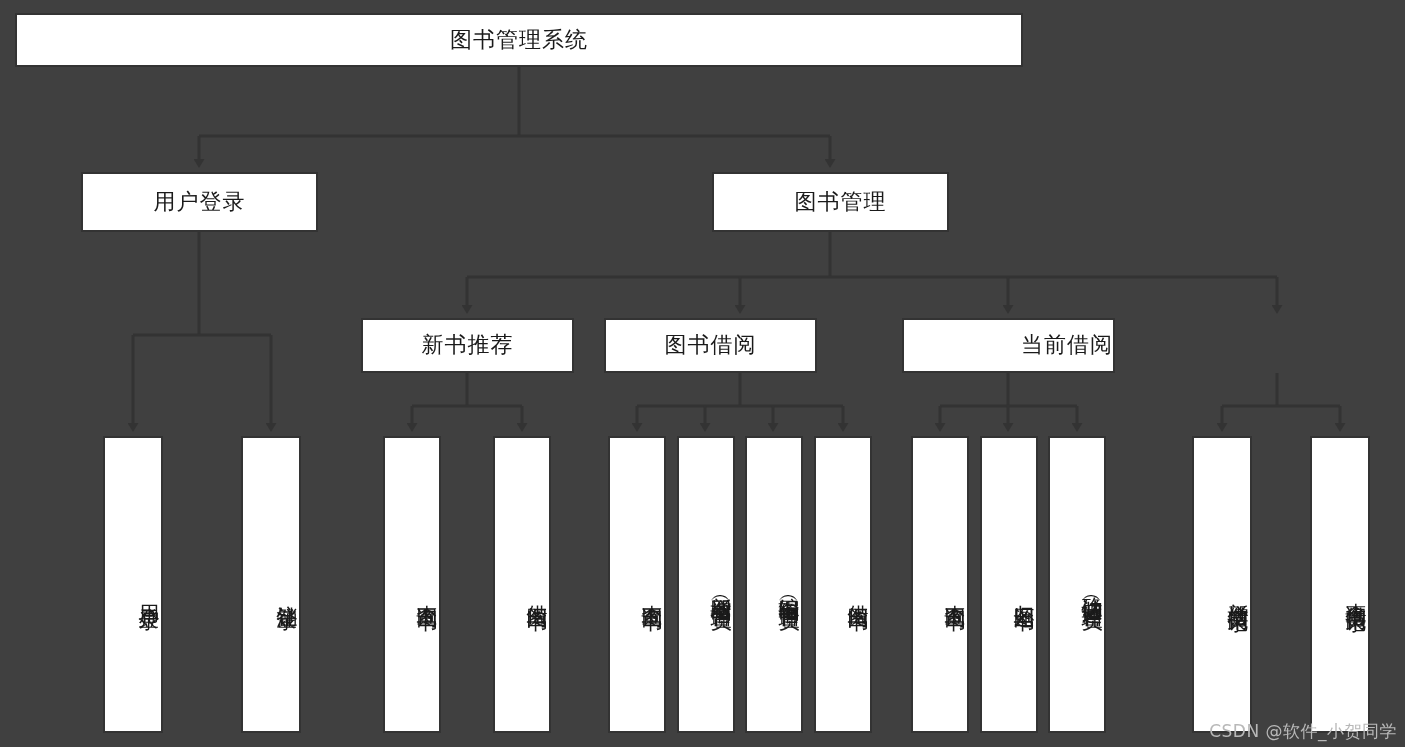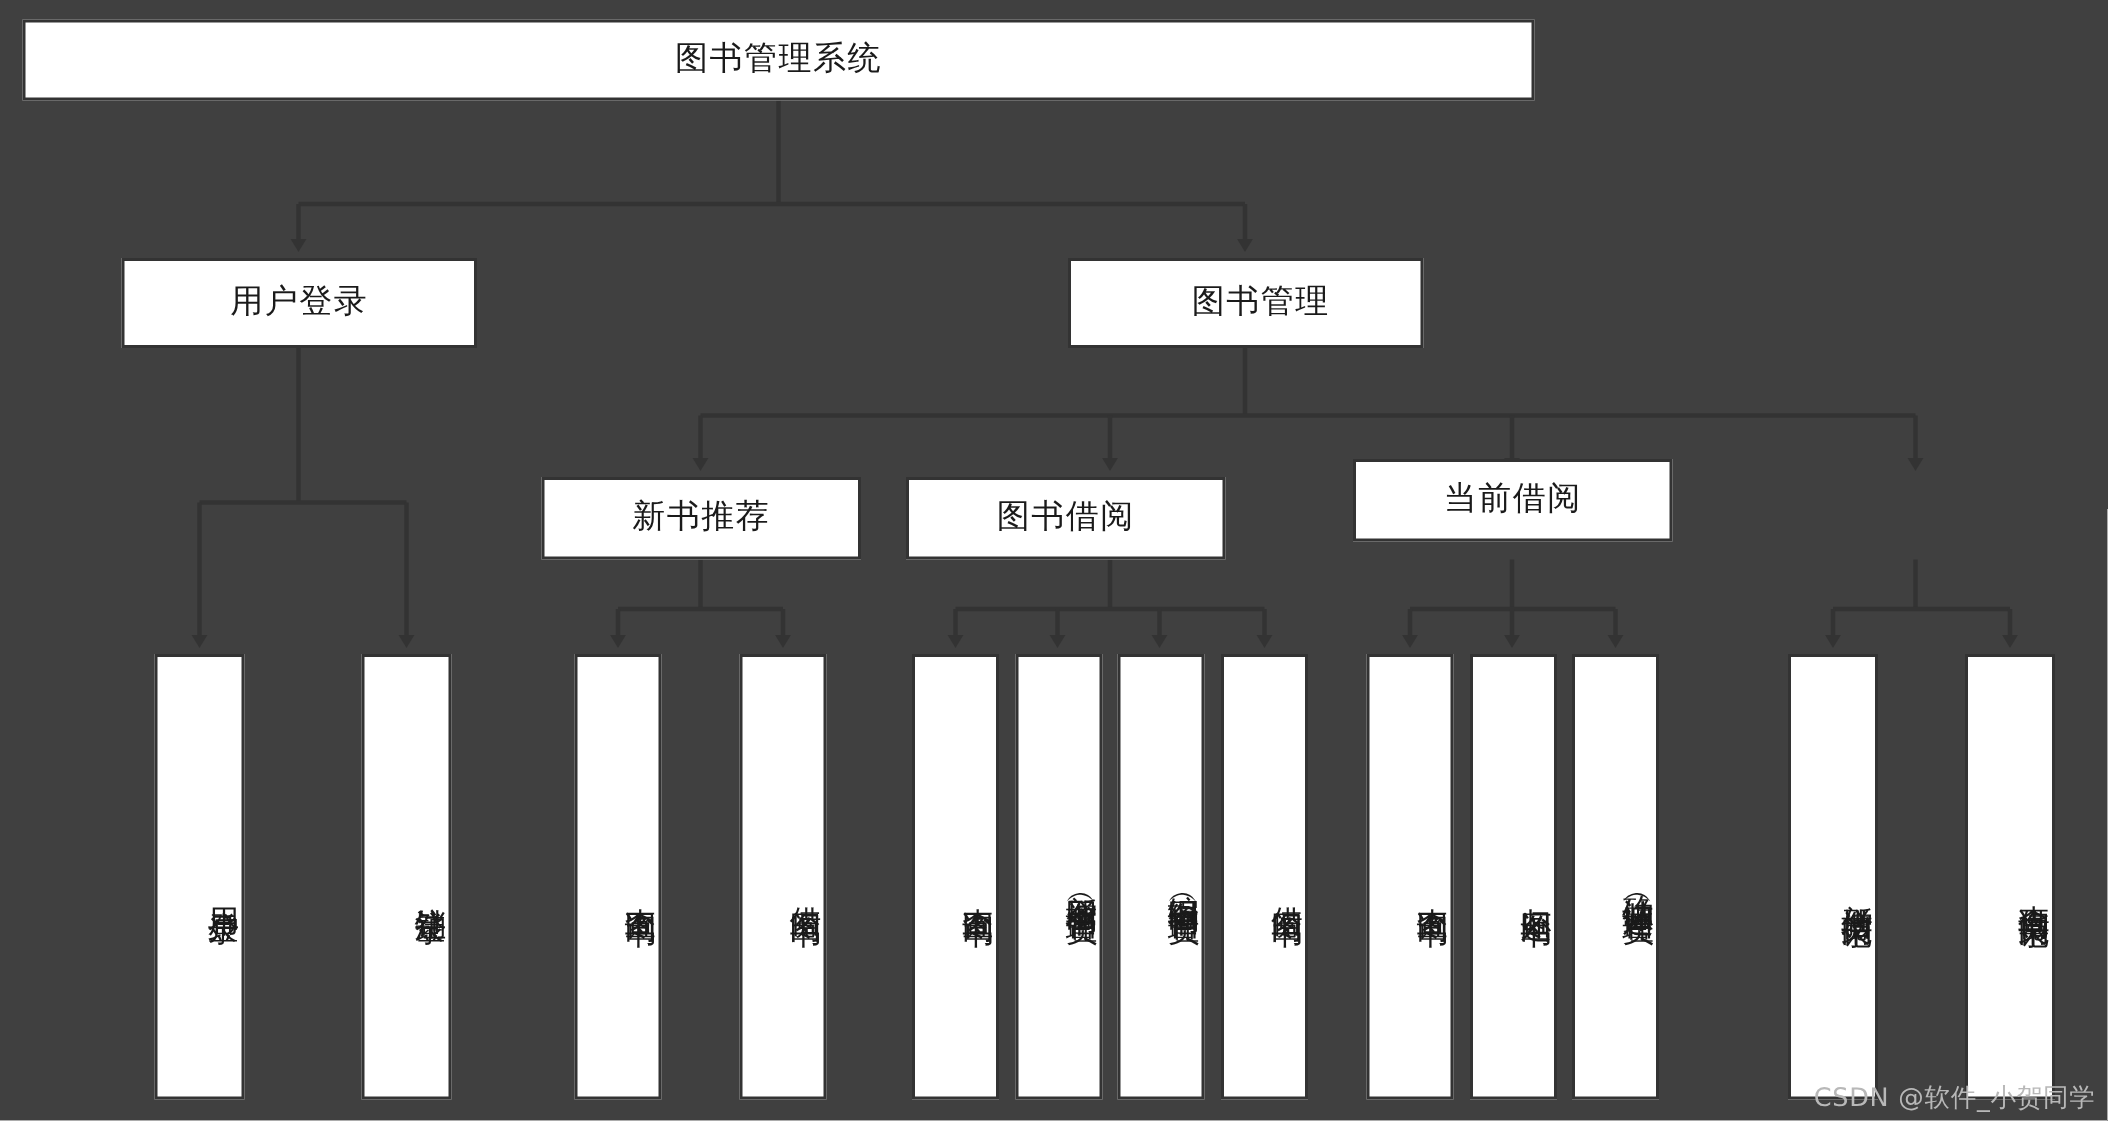--- a/index.html
+++ b/index.html
@@ -131,21 +131,21 @@
   <div class="node horiz" style="left:712px; top:172px; width:237px; height:60px;padding-left:20px;">
     <span>图书管理</span>
   </div>
 
   <div class="node horiz" style="left:361px; top:318px; width:213px; height:55px;">
     <span>新书推荐</span>
   </div>
   <div class="node horiz" style="left:604px; top:318px; width:213px; height:55px;">
     <span>图书借阅</span>
   </div>
-  <div class="node horiz" style="left:902px; top:306px; width:213px; height:55px;">
+  <div class="node horiz" style="left:902px; top:318px; width:213px; height:55px;justify-content:flex-end;">
     <span>当前借阅</span>
   </div>
 
   <div class="node vert" style="left:103px; top:436px; width:60px; height:297px;">
     <span>用户登录</span>
   </div>
   <div class="node vert" style="left:241px; top:436px; width:60px; height:297px;">
     <span>注销登录</span>
   </div>
 

